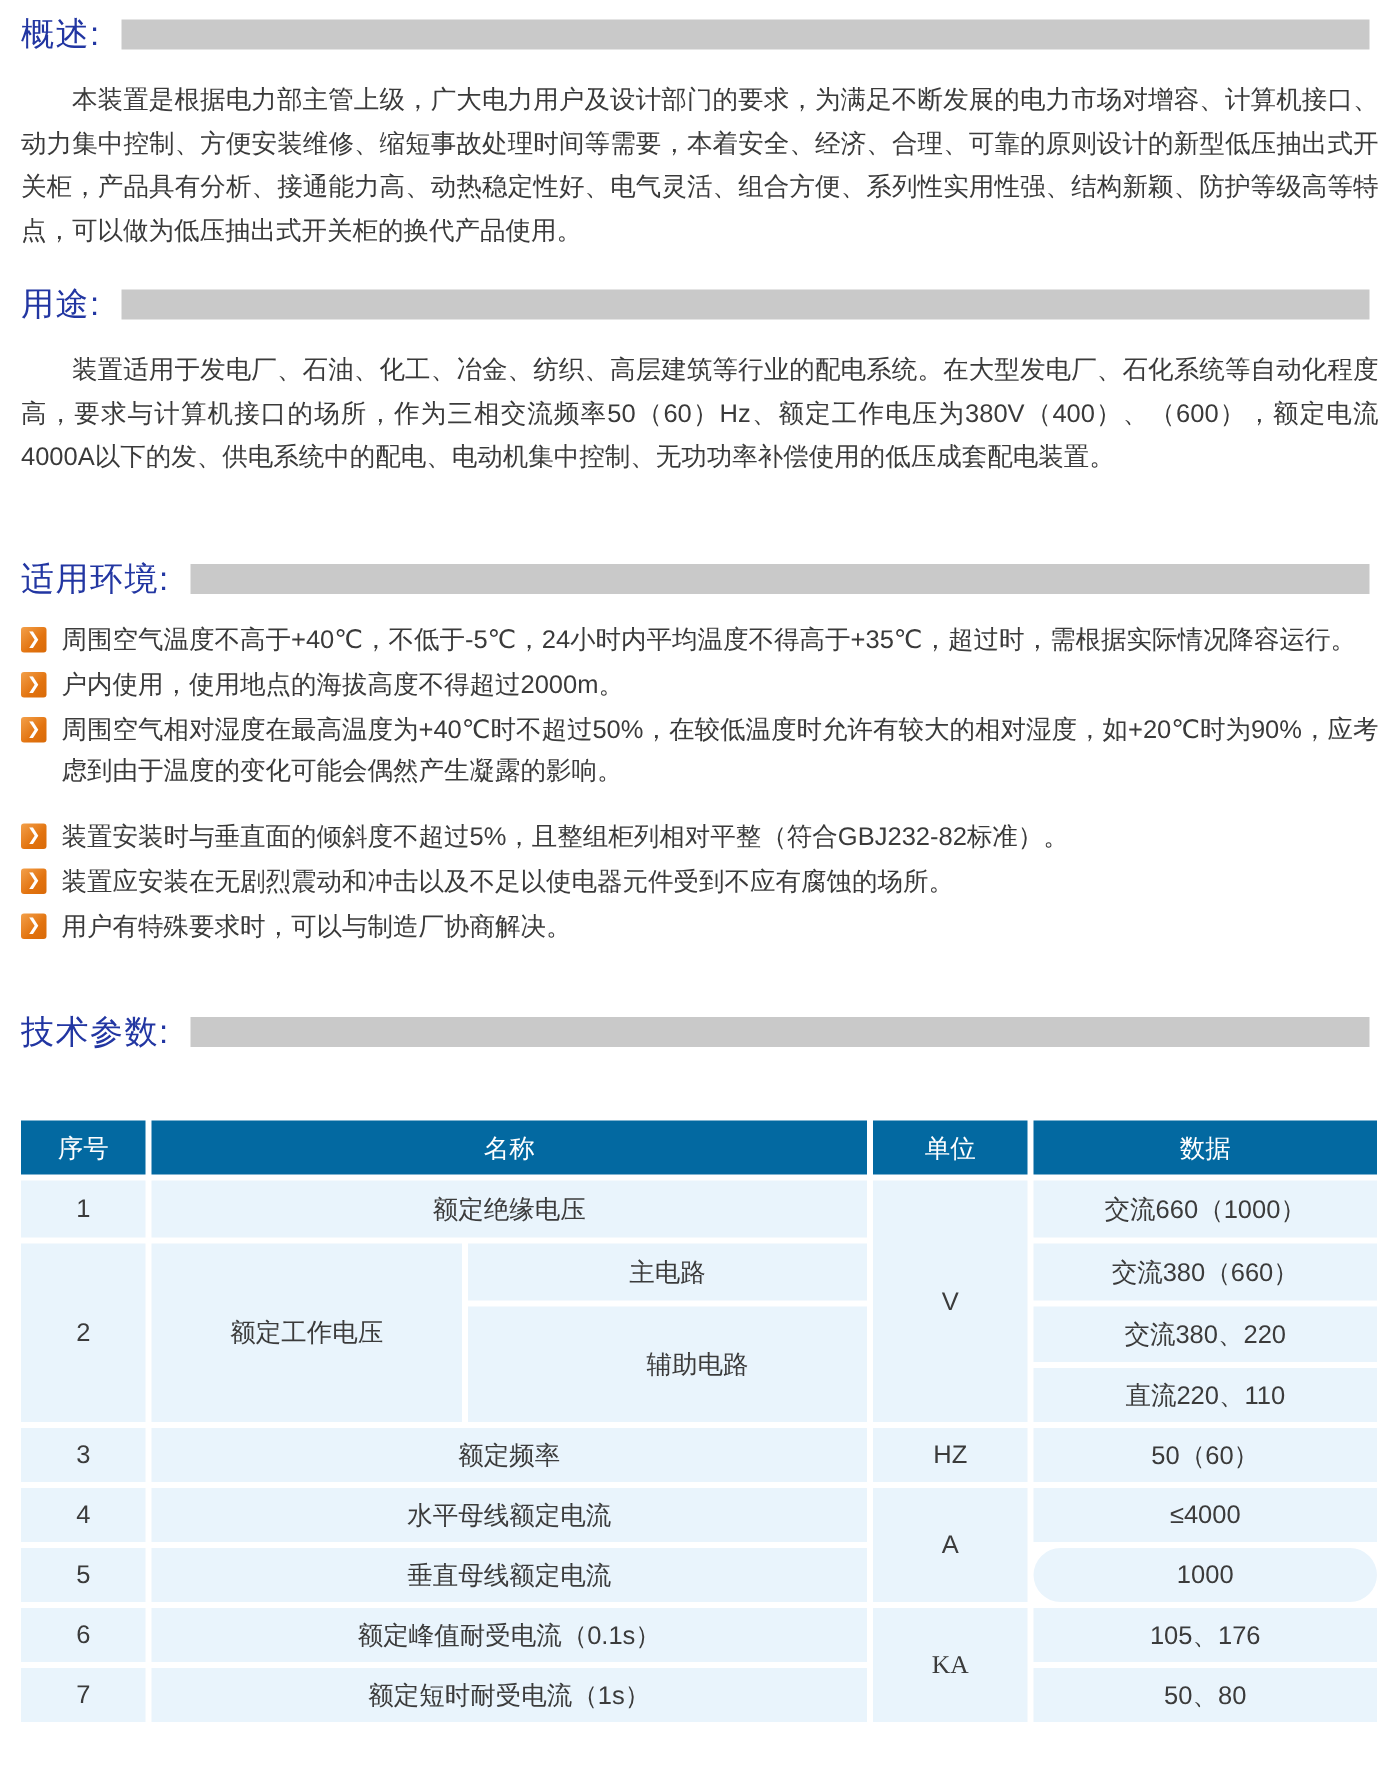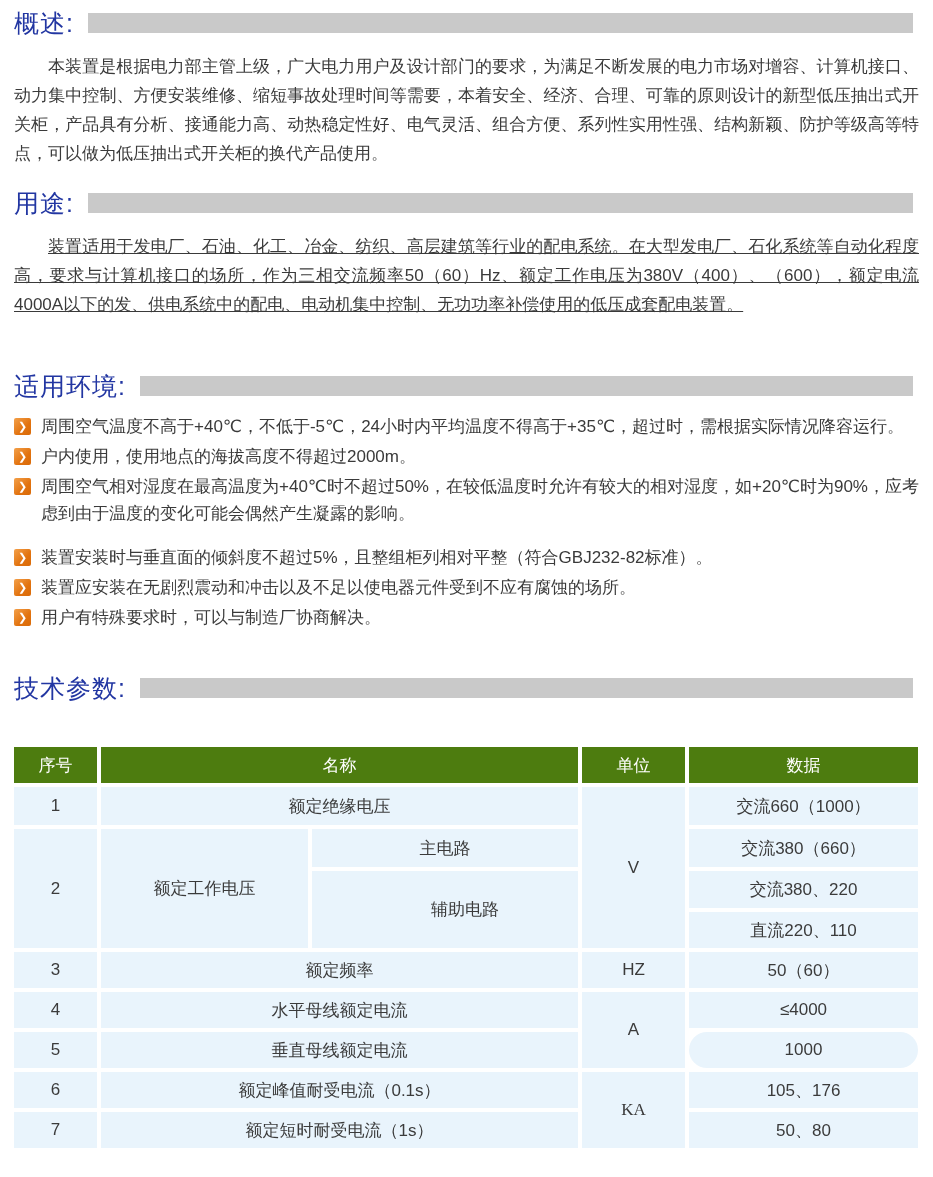--- a/index.html
+++ b/index.html
@@ -17,42 +17,42 @@
     color: #383838;
   }
   
   .h-row {
     display: flex;
     align-items: center;
     margin: 0 6px 0 0;
   }
   .h-text {
     color: #2236a2;
-    font-size: 25px;
+    font-size: 22px;
     letter-spacing: 1px;
     white-space: nowrap;
     line-height: 26px;
   }
   .h-bar {
     flex: 1;
     height: 20px;
     background: #c9c9c9;
     margin-left: 14px;
   }
   
   .para {
     font-size: 17px;
     line-height: 29px;
     text-indent: 2em;
     text-align: justify;
     color: #3a3a3a;
     margin: 16px 0 0 0;
   }
   .sec-overview .para { margin-bottom: 22px; }
-  .sec-usage .para { margin-bottom: 54px; text-decoration: underline; }
+  .sec-usage .para { margin-bottom: 54px; }
   
   .bullets {
     list-style: none;
     margin: 14px 0 0 0;
     padding: 0;
   }
   .bullets li {
     position: relative;
     padding-left: 27px;
     font-size: 17px;
@@ -80,21 +80,21 @@
   
   .tbl {
     margin-top: 46px;
     display: grid;
     grid-template-columns: 83px 207px 266px 103px 229px;
     grid-template-rows: 36px 38px 38px 37px 36px 36px 36px 36px 36px 36px;
     gap: 4px;
     width: 905px;
   }
   .th {
-    background: #4d7c0f;
+    background: #0369a1;
     color: #ffffff;
     display: flex;
     align-items: center;
     justify-content: center;
     font-size: 17px;
   }
   .td {
     background: #e9f4fc;
     color: #3b3b3b;
     display: flex;

